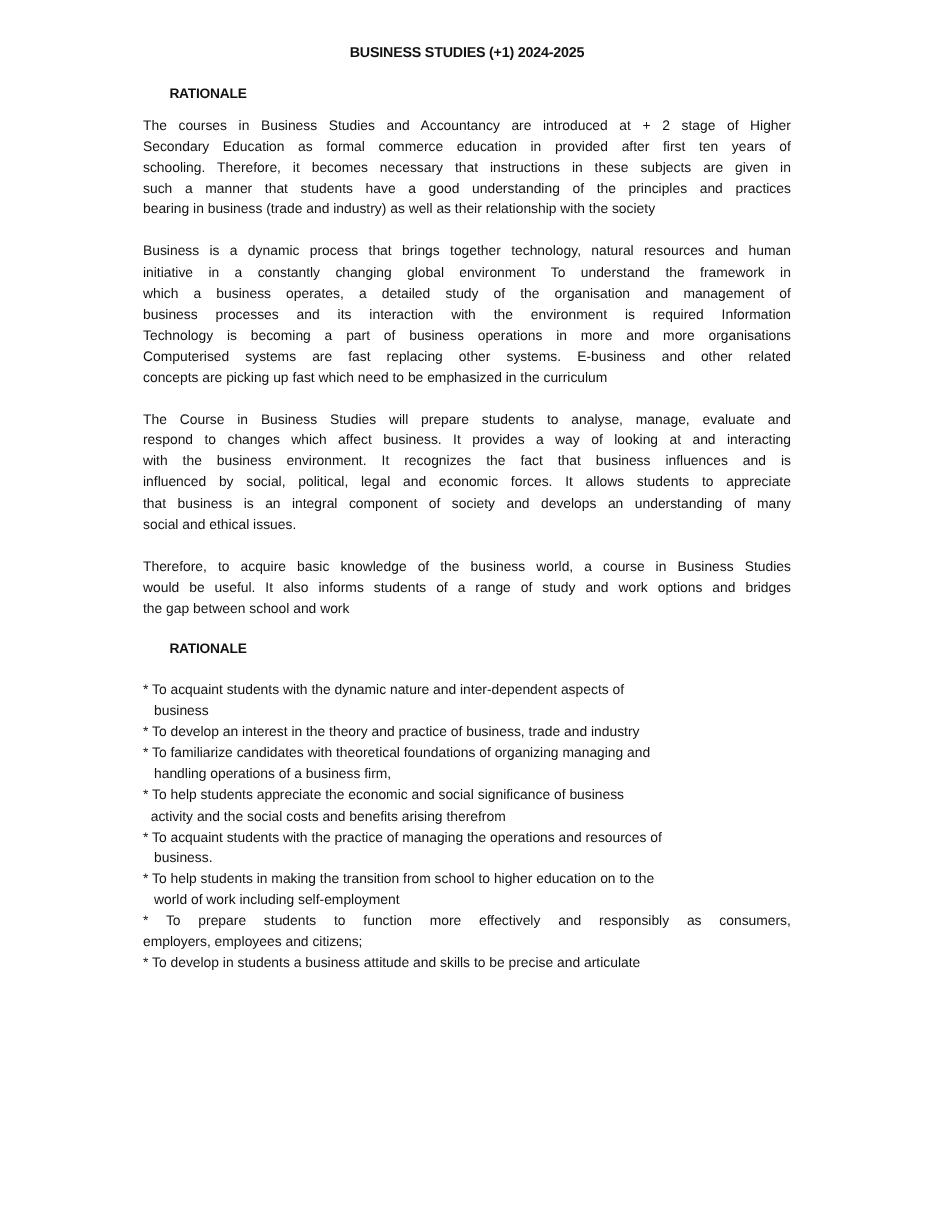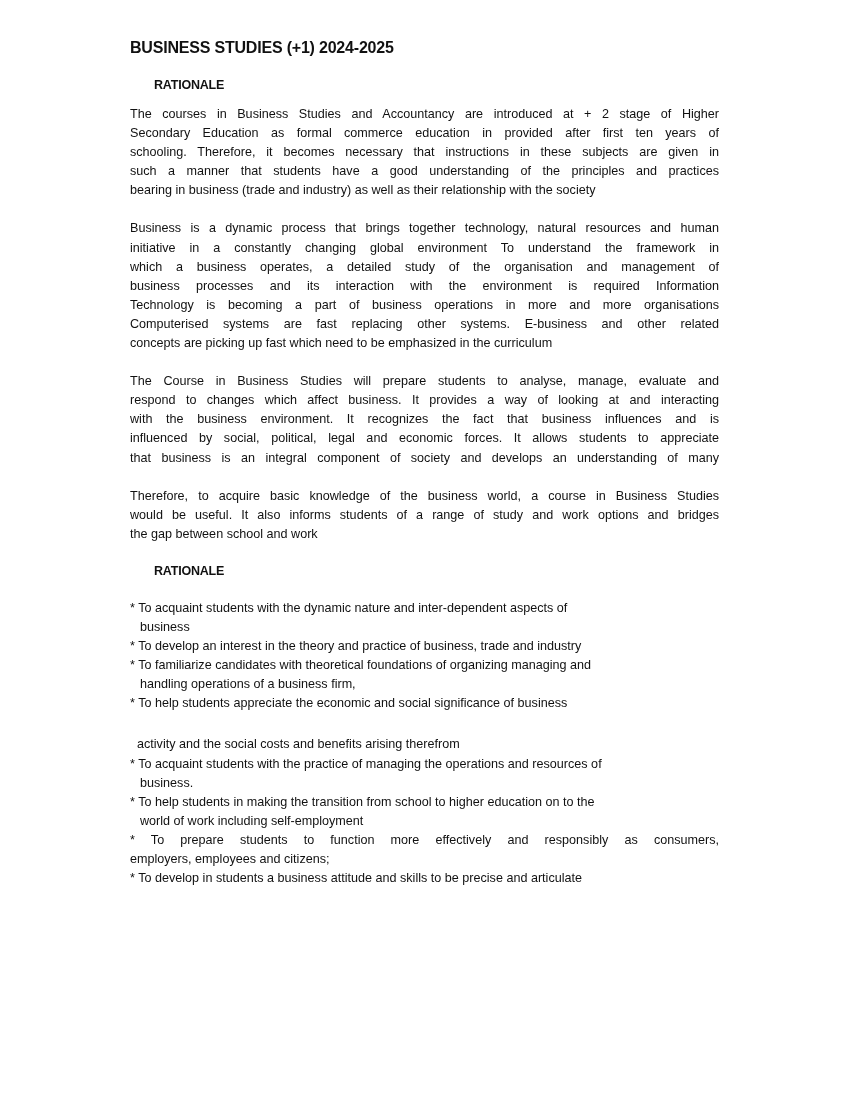--- a/index.html
+++ b/index.html
@@ -1,28 +1,28 @@
 <!DOCTYPE html>
 <html><head>
 <meta charset="utf-8">
 <style>
   html, body { margin: 0; padding: 0; background: #ffffff; }
   body { width: 850px; height: 1100px; position: relative; overflow: hidden;
          font-family: "Liberation Sans", sans-serif; color: #111; }
   .page { position: absolute; left: 130px; top: 38px; width: 589px; }
-  .title { font-weight: bold; font-size: 16px; letter-spacing: -0.2px; height: 19px; line-height: 19px; margin: 0; }
+  .title { text-align: center; font-weight: bold; font-size: 13px; letter-spacing: -0.2px; height: 19px; line-height: 19px; margin: 0; }
   .heading { font-weight: bold; font-size: 12.5px; letter-spacing: -0.2px; line-height: 19px; margin: 0; padding-left: 24px; }
   .para { font-size: 12.6px; line-height: 19.1px; margin: 0; }
   .para .ln { display: block; text-align: justify; text-align-last: justify; white-space: nowrap; overflow: hidden; }
   .para .ln.last { text-align-last: left; }
   .list { font-size: 12.6px; line-height: 19.1px; margin: 0; }
   .list .ln { display: block; white-space: nowrap; }
   .list .ln.just { text-align: justify; text-align-last: justify; }
   .ind { padding-left: 10px; }
-  .ind2 { padding-left: 7px; margin-top: 22px; }
+  .ind2 { padding-left: 7px; }
 </style>
 </head>
 <body>
 
 <div class="page">
   <h1 class="title">BUSINESS STUDIES (+1) 2024-2025</h1>
 
   <h2 class="heading" style="margin-top:19px;">RATIONALE</h2>
 
   <p class="para" style="margin-top:10px;">
@@ -42,20 +42,21 @@
     <span class="ln">Computerised systems are fast replacing other systems. E-business and other related</span>
     <span class="ln last">concepts are picking up fast which need to be emphasized in the curriculum</span>
   </p>
 
   <p class="para" style="margin-top:19px;">
     <span class="ln">The Course in Business Studies will prepare students to analyse, manage, evaluate and</span>
     <span class="ln">respond to changes which affect business. It provides a way of looking at and interacting</span>
     <span class="ln">with the business environment. It recognizes the fact that business influences and is</span>
     <span class="ln">influenced by social, political, legal and economic forces. It allows students to appreciate</span>
     <span class="ln">that business is an integral component of society and develops an understanding of many</span>
+    <span class="ln last">social and ethical issues.</span>
   </p>
 
   <p class="para" style="margin-top:19px;">
     <span class="ln">Therefore, to acquire basic knowledge of the business world, a course in Business Studies</span>
     <span class="ln">would be useful. It also informs students of a range of study and work options and bridges</span>
     <span class="ln last">the gap between school and work</span>
   </p>
 
   <h2 class="heading" style="margin-top:18px;">RATIONALE</h2>
 

